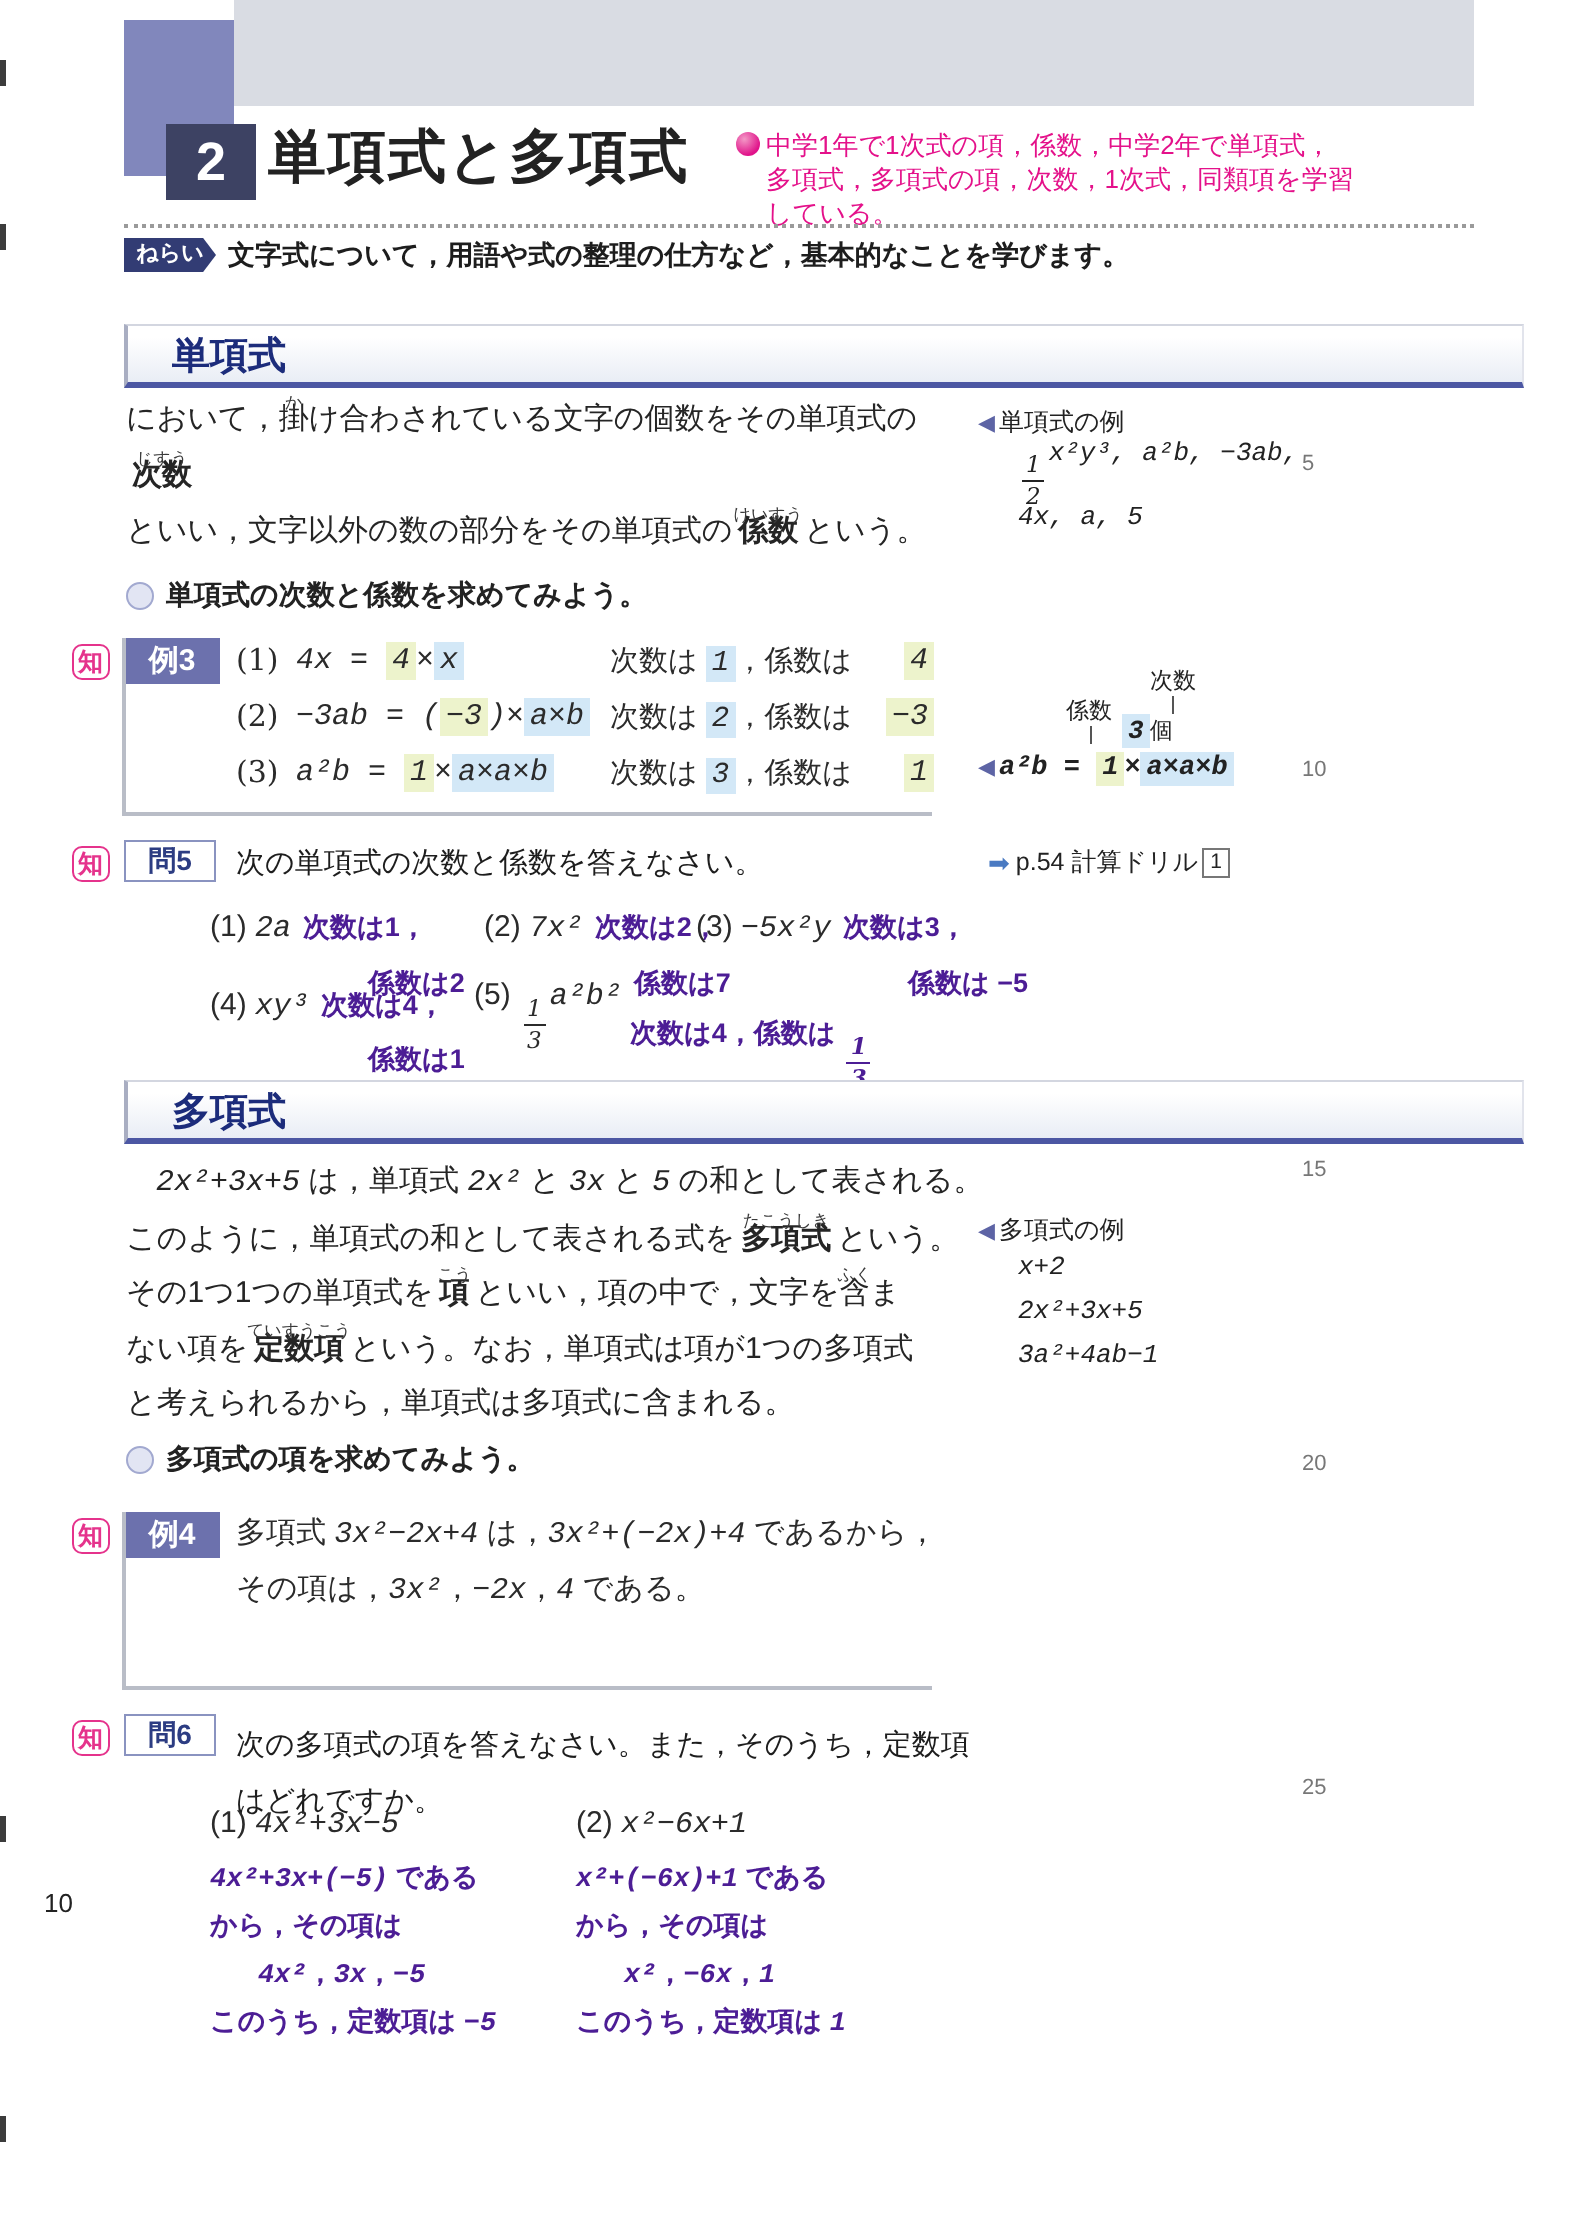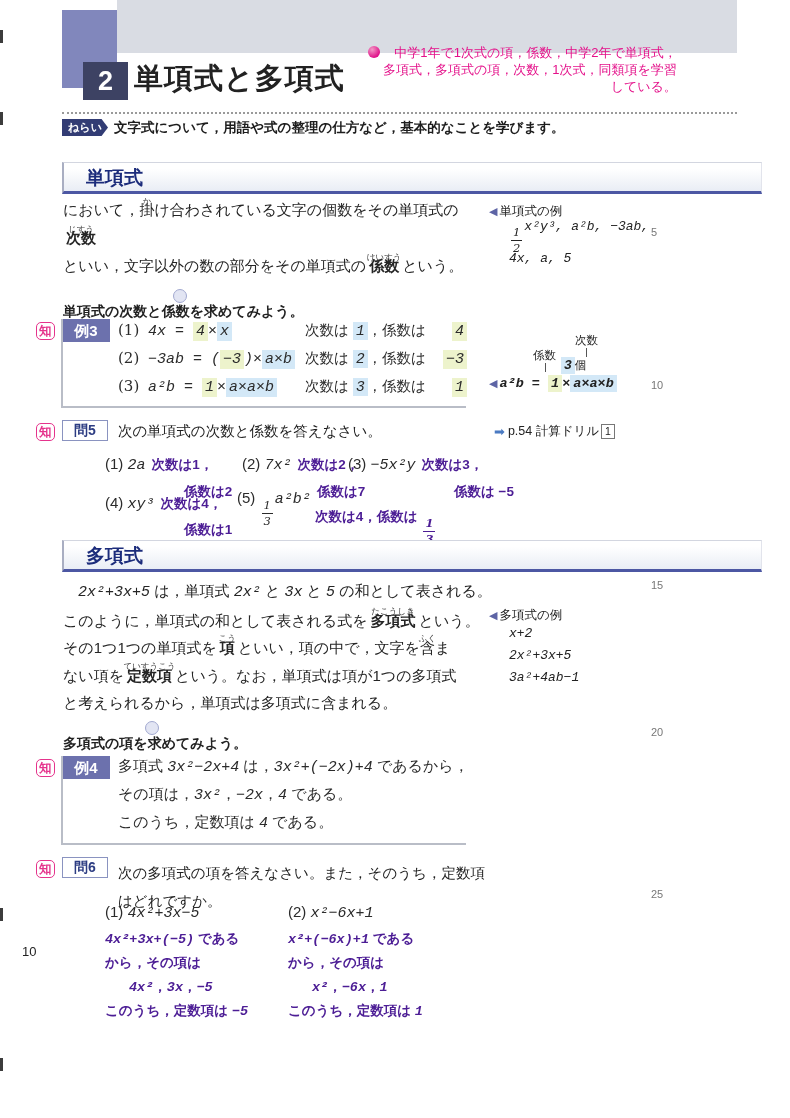--- a/index.html
+++ b/index.html
@@ -21,42 +21,42 @@
         font-family:"DejaVu Serif",serif;font-style:italic;line-height:1;font-size:11.5px;margin:0 2px;}
   .frac .fn{padding:0 2px 1.5px;}
   .frac .fd{border-top:1px solid currentColor;padding:1.5px 2px 0;}
   .regmark{position:absolute;left:0;width:3px;height:13px;background:#3c3c3c;}
   
   .purple-square{left:62px;top:10px;width:55px;height:78px;background:#8187bc;}
   .gray-band{left:117px;top:0;width:620px;height:53px;background:#d9dce3;}
   .unit-box{left:83px;top:62px;width:45px;height:38px;background:#3d4263;color:#fff;
             font-size:27px;font-weight:bold;text-align:center;line-height:38px;}
   .page-title{left:134px;top:59px;font-size:29px;font-weight:bold;color:#222;letter-spacing:1px;}
-  .header-note{left:368px;top:44px;width:368px;display:flex;text-align:right;}
+  .header-note{left:368px;top:64px;width:368px;display:flex;}
   .note-bullet{width:12px;height:12px;border-radius:50%;margin:2px 3px 0 0;flex:none;
                background:radial-gradient(circle at 35% 30%,#f398c6,#e0138a 70%);}
   .note-text{font-size:13px;line-height:17px;color:#e4118a;}
   .dotline{left:62px;top:112px;width:675px;border-top:2px dotted #9a9a9a;height:0;}
   .aim-badge{left:62px;top:119px;width:46px;height:17px;background:#323c74;color:#fff;
              font-size:11px;font-weight:bold;text-align:center;line-height:17px;
              clip-path:polygon(0 0,86% 0,100% 50%,86% 100%,0 100%);}
   .aim-text{left:114px;top:119px;font-size:13.5px;color:#1d1d1d;font-weight:bold;}
   
   .sec-head{left:62px;width:675px;height:26px;box-sizing:content-box;
             background:linear-gradient(180deg,#ffffff 20%,#e9edf5);
             border-left:2px solid #a9aec2;border-top:1px solid #d3d6e0;border-right:1px solid #e2e4ec;
             border-bottom:3px solid #4c57a3;color:#1c2c7b;font-size:19px;font-weight:bold;
             padding:2px 0 0 22px;}
   
   .para{font-size:15px;line-height:28px;color:#252525;}
   .side-title{font-size:12.5px;color:#222;}
   .marker{color:#5d64a5;font-size:11px;margin-right:2px;}
   .side-math{font-size:13px;color:#222;}
   .linenum{font-size:11px;color:#777;}
-  .activity{font-size:14px;font-weight:bold;color:#222;display:flex;align-items:center;flex-direction:column;}
+  .activity{font-size:14px;font-weight:bold;color:#222;display:flex;align-items:center;}
   .act-circle{width:12px;height:12px;border-radius:50%;background:#e2e5f3;border:1.5px solid #a2a9d0;
               margin-right:6px;flex:none;}
   
   .know-badge{display:inline-block;border:1.5px solid #e5338c;border-radius:5px;color:#e5338c;
               font-size:12.5px;font-weight:bold;line-height:16px;padding:0 2px;background:#fff;}
   .ex-label{background:#6c71ad;color:#fff;font-size:15px;font-weight:bold;text-align:center;
             width:48px;height:23px;line-height:23px;}
   .prob-label{background:#fff;border:1.5px solid #8a93c0;color:#2c3c82;font-size:14px;font-weight:bold;
               text-align:center;width:44px;height:19px;line-height:19px;}
   .vline{width:1.5px;background:#b9bdc7;}
@@ -233,21 +233,20 @@
 </div>
 <div class="abs linenum" style="left:651px;top:726px">20</div>
 
 <div class="abs know-badge" style="left:36px;top:759px">知</div>
 <div class="abs ex-label" style="left:62px;top:756px">例4</div>
 <div class="abs vline" style="left:61px;top:756px;height:88px"></div>
 <div class="abs hline" style="left:61px;top:843px;width:405px"></div>
 <div class="abs" style="left:118px;top:757px">
   <div class="ex4-line"><span>多項式 </span><span class="math">3x²−2x+4</span><span> は，</span><span class="math">3x²+(−2x)+4</span><span> であるから，</span></div>
   <div class="ex4-line"><span>その項は，</span><span class="math">3x²</span><span>，</span><span class="math">−2x</span><span>，</span><span class="math">4</span><span> である。</span></div>
-  <div class="ex4-line"><span>このうち，定数項は </span><span class="math">4</span><span> である。</span></div>
 </div>
 
 <div class="abs know-badge" style="left:36px;top:860px">知</div>
 <div class="abs prob-label" style="left:62px;top:857px">問6</div>
 <div class="abs prob-st" style="left:118px;top:859px;line-height:28px">
   <div>次の多項式の項を答えなさい。また，そのうち，定数項</div>
   <div>はどれですか。</div>
 </div>
 <div class="abs linenum" style="left:651px;top:888px">25</div>
 

